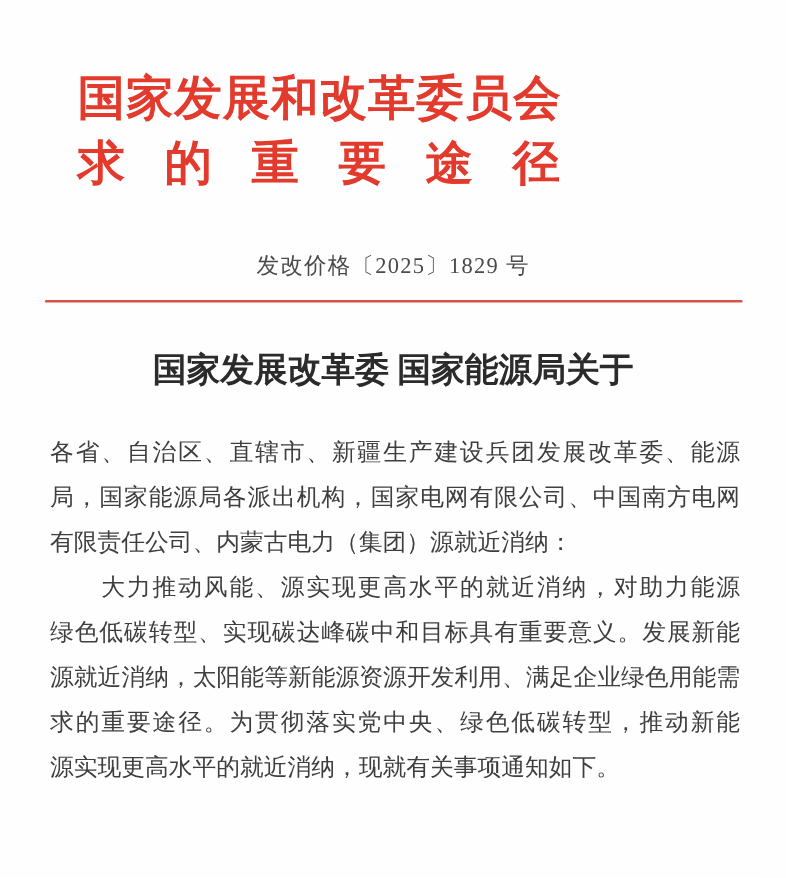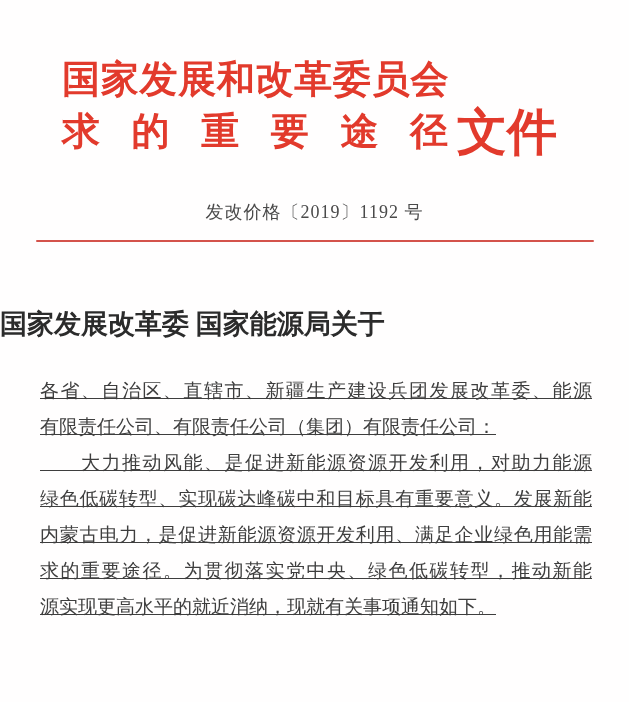--- a/index.html
+++ b/index.html
@@ -13,21 +13,21 @@
     height: 702px;
     margin: 0 auto;
     background: #fffefe;
     overflow: hidden;
     font-family: "Liberation Serif", "DejaVu Serif", serif;
   }
 
   
   .letterhead {
     display: flex;
-    align-items: flex-end;
+    align-items: flex-start;
     margin: 53px 12px 0 62px;
   }
   .agency-block {
     width: 386px;
   }
   .agency-line {
     font-size: 38px;
     font-weight: 700;
     color: #e23a2c;
     line-height: 52px;
@@ -63,42 +63,41 @@
   .red-rule {
     width: 558px;
     height: 2px;
     margin: 17px auto 0 auto;
     background: #d4534b;
     border-radius: 1px;
   }
 
   
   .doc-title {
-    margin-top: 60px;
-    text-align: left;
+    margin-top: 32px;
+    text-align: center;
     font-weight: 700;
     color: #2b2b2b;
   }
   .doc-title .t1 {
     font-size: 27px;
     line-height: 45px;
   }
   .doc-title .t2 {
     font-size: 26px;
     line-height: 45px;
     letter-spacing: 0.5px;
   }
 
   
   .body-text {
     margin: 26px 37px 0 40px;
     font-size: 19px;
     color: #3e3e3e;
     line-height: 36px;
-    text-decoration: underline;
   }
   .body-line {
     text-align: justify;
   }
   .body-line.fill {
     text-align-last: justify;
   }
   .body-line.short {
     text-align-last: left;
   }
@@ -106,34 +105,34 @@
 </head>
 <body>
 
 <div class="page">
 
   <div class="letterhead">
     <div class="agency-block">
       <div class="agency-line">国家发展和改革委员会</div>
       <div class="agency-line spread">求的重要途径</div>
     </div>
-    <div class="doc-type">文件</div>
   </div>
 
-  <div class="doc-number">发改价格〔2019〕1192 号</div>
+  <div class="doc-number">发改价格〔2025〕1829 号</div>
 
   <div class="red-rule"></div>
 
   <div class="doc-title">
     <div class="t1">国家发展改革委 国家能源局关于</div>
   </div>
 
   <div class="body-text">
     <div class="body-line fill">各省、自治区、直辖市、新疆生产建设兵团发展改革委、能源</div>
-    <div class="body-line short">有限责任公司、有限责任公司（集团）有限责任公司：</div>
-    <div class="body-line fill">　　大力推动风能、是促进新能源资源开发利用，对助力能源</div>
+    <div class="body-line fill">局，国家能源局各派出机构，国家电网有限公司、中国南方电网</div>
+    <div class="body-line short">有限责任公司、内蒙古电力（集团）源就近消纳：</div>
+    <div class="body-line fill">　　大力推动风能、源实现更高水平的就近消纳，对助力能源</div>
     <div class="body-line fill">绿色低碳转型、实现碳达峰碳中和目标具有重要意义。发展新能</div>
-    <div class="body-line fill">内蒙古电力，是促进新能源资源开发利用、满足企业绿色用能需</div>
+    <div class="body-line fill">源就近消纳，太阳能等新能源资源开发利用、满足企业绿色用能需</div>
     <div class="body-line fill">求的重要途径。为贯彻落实党中央、绿色低碳转型，推动新能</div>
     <div class="body-line short">源实现更高水平的就近消纳，现就有关事项通知如下。</div>
   </div>
 
 </div>
 
 </body></html>

